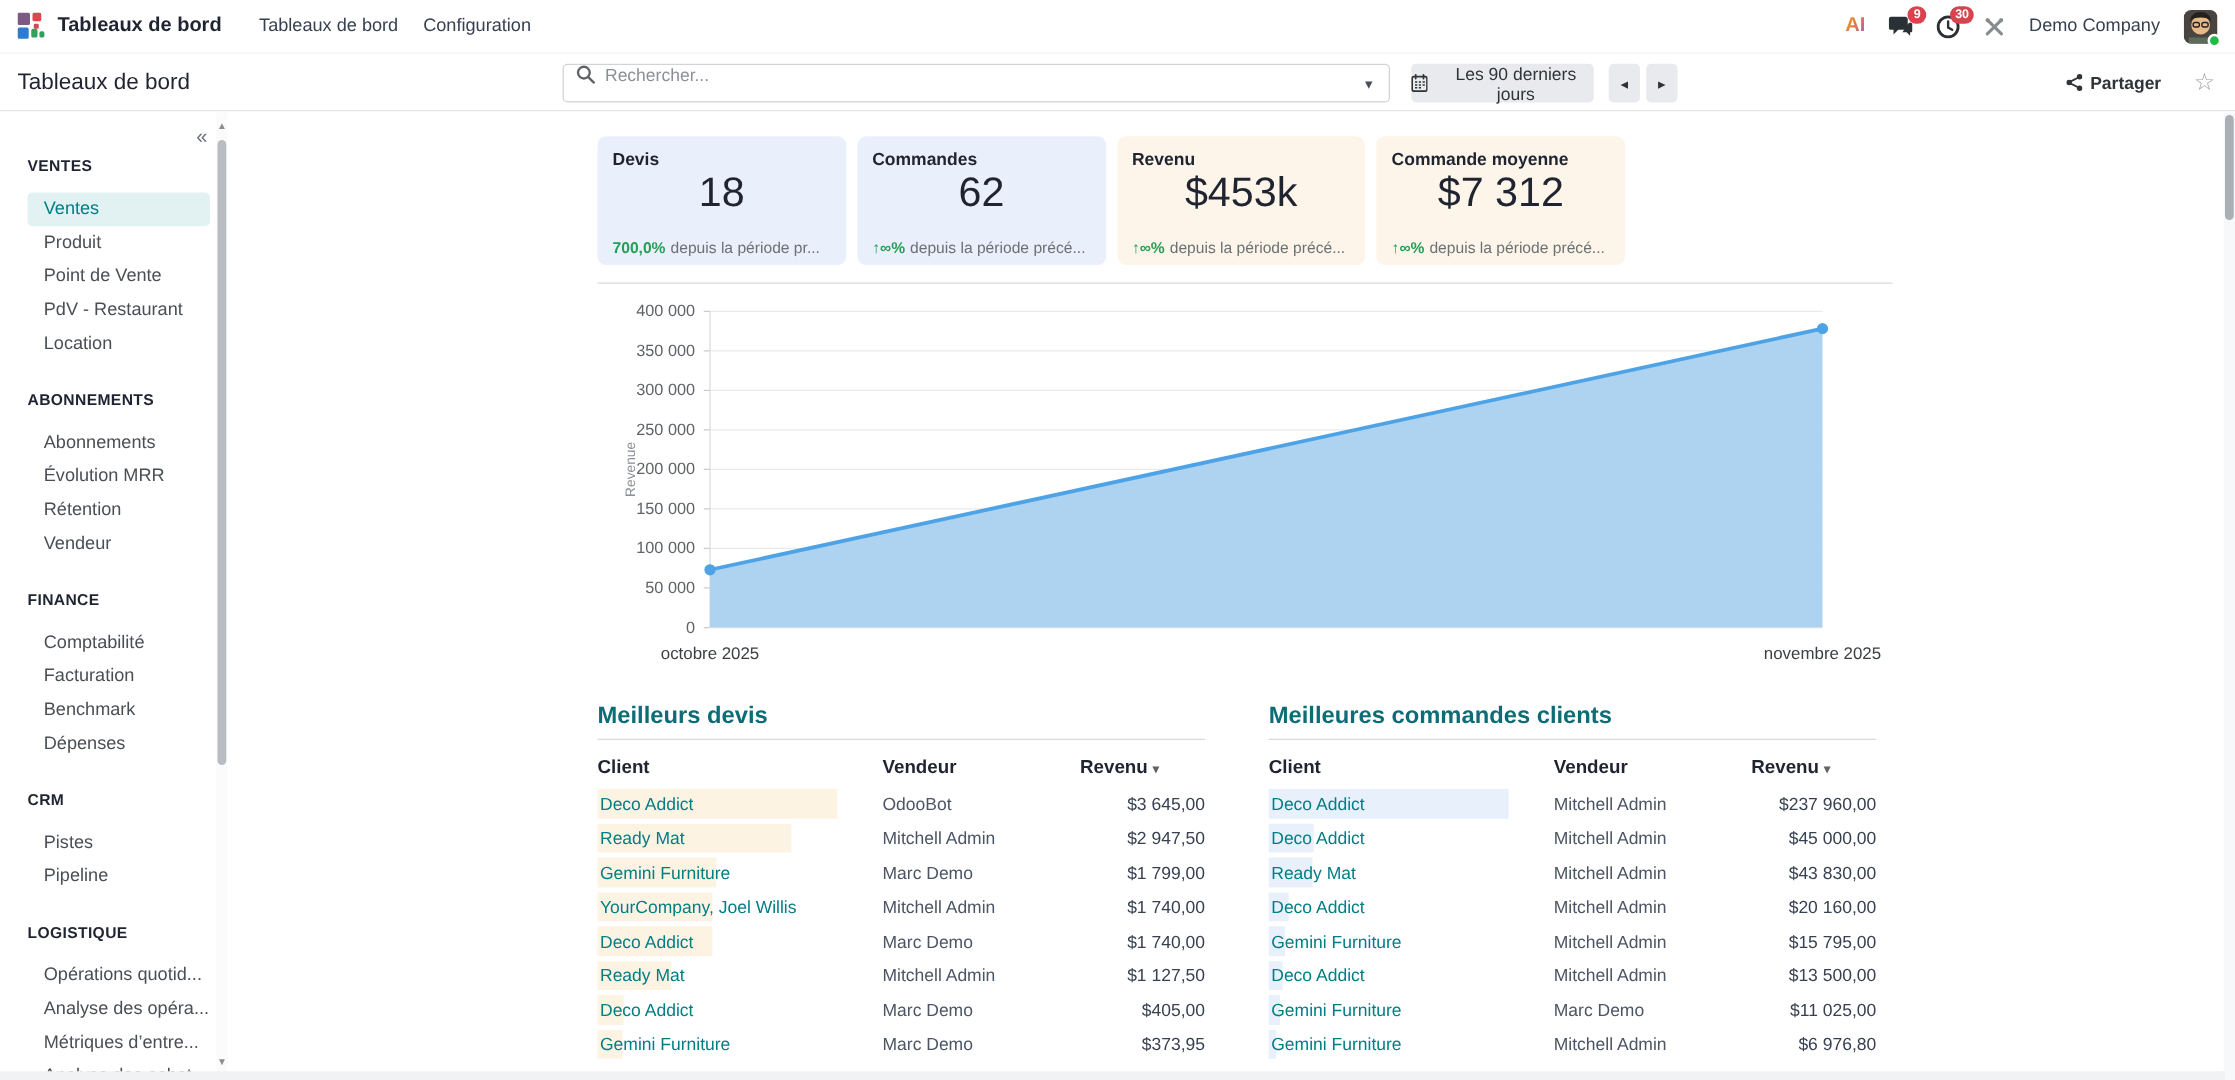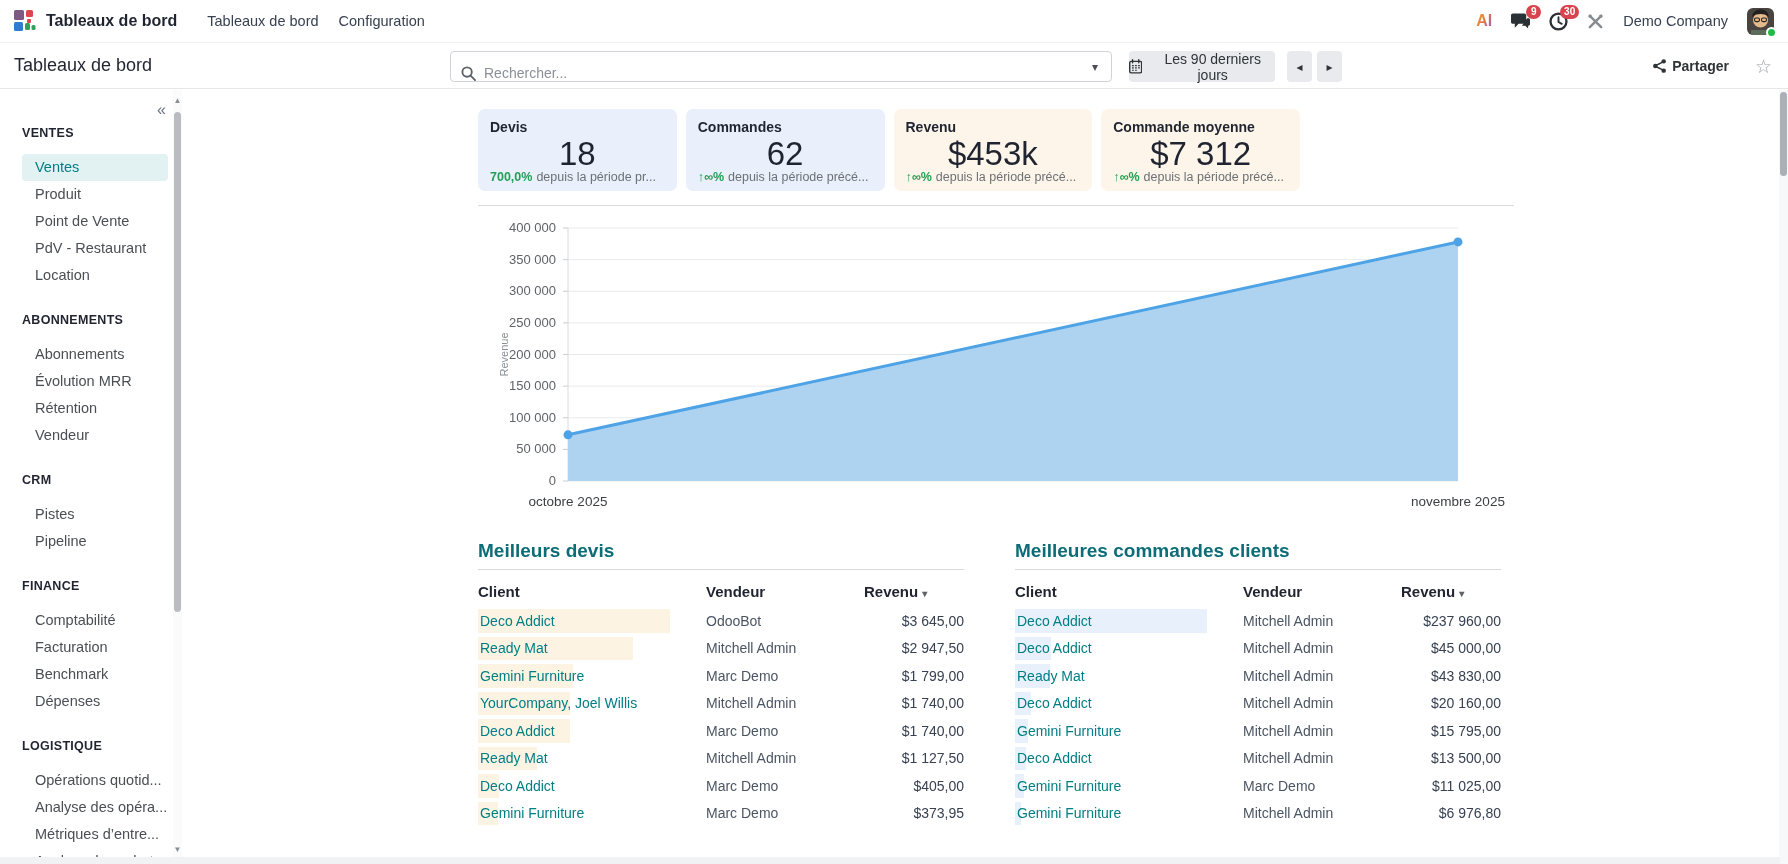--- a/index.html
+++ b/index.html
@@ -25,21 +25,21 @@
   .avatar-wrap { position:relative; width:27px; height:27px; cursor:pointer; }
   .avatar { width:27px; height:27px; border-radius:6px; overflow:hidden; display:block; }
   .presence { position:absolute; right:-3px; bottom:-3px; width:11px; height:11px; border-radius:50%;
               background:#21ba45; border:2px solid #fff; }
 
   
   .control-panel { position:absolute; left:0; top:43px; width:100%; height:46px; background:#fff;
                    border-bottom:1px solid #e4e6ea; }
   .cp-title { position:absolute; left:14px; top:12px; font-size:18px; font-weight:400; color:#1f2430; }
   .searchbar { position:absolute; left:450px; top:8px; width:662px; height:31px; border:1px solid #d0d3d8;
-               border-radius:4px; display:flex; align-items:flex-end; background:#fff; }
+               border-radius:4px; display:flex; align-items:flex-start; background:#fff; }
   .searchbar input { flex:1; border:0; outline:none; font-size:14px; color:#374151; font-family:inherit; }
   .searchbar input::placeholder { color:#8a8f98; }
   .search-ico { margin:0 8px 0 10px; display:inline-flex; }
   .search-caret { width:32px; align-self:stretch; display:flex; align-items:center; justify-content:center;
                   color:#495057; font-size:12px; cursor:pointer; }
   .btn { background:#e8eaee; border:0; border-radius:4px; color:#2f3437; font-size:14px; font-family:inherit;
          display:inline-flex; align-items:center; justify-content:center; gap:8px; cursor:pointer; }
   .btn-filter { position:absolute; left:1129px; top:8px; width:146px; height:31px; }
   .btn-prev { position:absolute; left:1287px; top:8px; width:25px; height:31px; font-size:12px; }
   .btn-next { position:absolute; left:1317px; top:8px; width:25px; height:31px; font-size:12px; }
@@ -63,21 +63,21 @@
   .v-scroll.page-sb { right:0; background:#f7f8f9; }
   .v-thumb { position:absolute; left:1px; width:7px; border-radius:4px; background:#b9bdc2; cursor:pointer; }
   .sb-arrow { position:absolute; left:0; width:9px; text-align:center; font-size:8px; color:#8a8f94; cursor:pointer; }
   .h-scroll { position:absolute; left:0; bottom:0; width:1780px; height:7px; background:#f1f2f4; }
 
   
   .main { position:absolute; left:188px; top:0; width:1592px; height:100%; overflow:hidden; }
   .content { width:1036px; margin-left:290px; }
 
   .kpi-row { display:flex; gap:9px; margin-top:19px; width:822px; }
-  .kpi-card { position:relative; width:199px; height:82px; border-radius:7px; cursor:pointer; }
+  .kpi-card { position:relative; width:199px; height:103px; border-radius:7px; cursor:pointer; }
   .kpi-card.blue { background:#e9effb; }
   .kpi-card.orange { background:#fdf5e9; }
   .kpi-title { position:absolute; top:10px; left:12px; font-size:14px; font-weight:600; color:#1f2430; }
   .kpi-value { position:absolute; top:26px; left:0; right:0; text-align:center; font-size:33px; color:#1f2430; }
   .kpi-delta { position:absolute; bottom:7px; left:12px; right:6px; font-size:12.5px; color:#6d7175;
                white-space:nowrap; overflow:hidden; text-overflow:ellipsis; }
   .kpi-delta b { color:#23a055; font-weight:700; margin-right:4px; }
 
   .section-title { font-size:19px; font-weight:700; color:#0c6d76; }
   .chart-block { margin-top:14px; }
@@ -209,30 +209,30 @@
           <div class="side-item">Location</div>
         </div>
         <div class="side-section">
           <div class="side-title">ABONNEMENTS</div>
           <div class="side-item">Abonnements</div>
           <div class="side-item">Évolution MRR</div>
           <div class="side-item">Rétention</div>
           <div class="side-item">Vendeur</div>
         </div>
         <div class="side-section">
-          <div class="side-title">CRM</div>
-          <div class="side-item">Pistes</div>
-          <div class="side-item">Pipeline</div>
-        </div>
-        <div class="side-section">
           <div class="side-title">FINANCE</div>
           <div class="side-item">Comptabilité</div>
           <div class="side-item">Facturation</div>
           <div class="side-item">Benchmark</div>
           <div class="side-item">Dépenses</div>
+        </div>
+        <div class="side-section">
+          <div class="side-title">CRM</div>
+          <div class="side-item">Pistes</div>
+          <div class="side-item">Pipeline</div>
         </div>
         <div class="side-section">
           <div class="side-title">LOGISTIQUE</div>
           <div class="side-item">Opérations quotid...</div>
           <div class="side-item">Analyse des opéra...</div>
           <div class="side-item">Métriques d’entre...</div>
           <div class="side-item">Analyse des achat...</div>
         </div>
       </aside>
 

